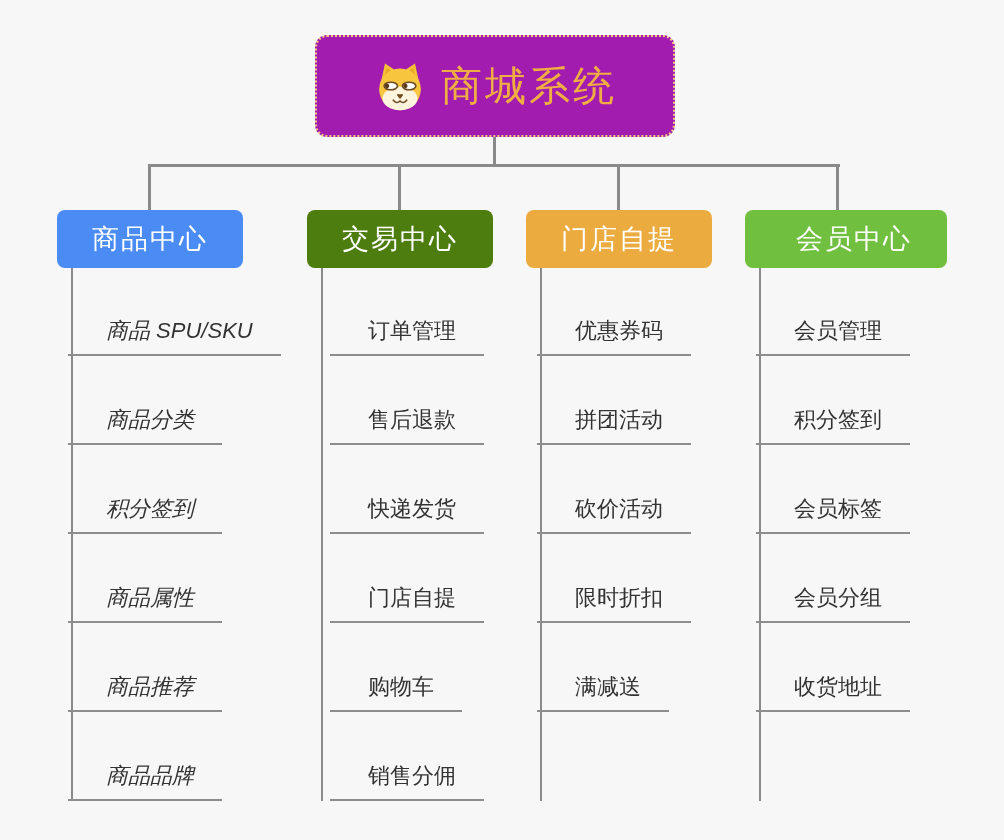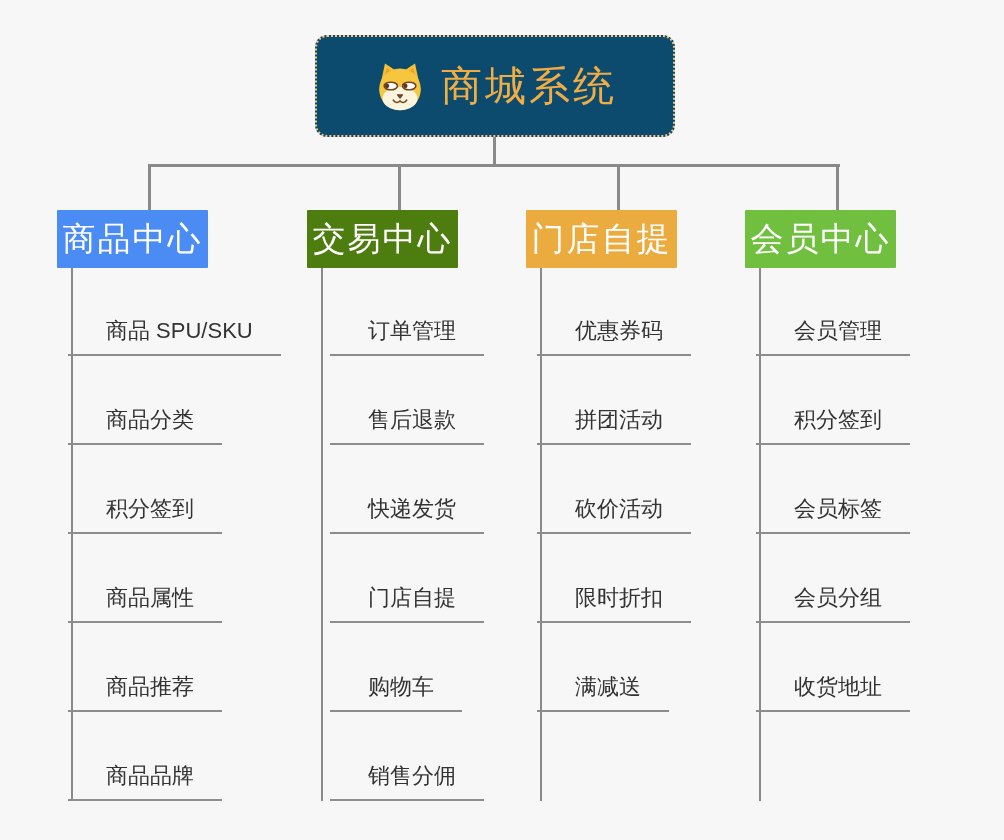--- a/index.html
+++ b/index.html
@@ -9,21 +9,21 @@
   }
   .canvas{
     position:relative;
     width:1004px;height:840px;
     background:#f7f7f7;
     overflow:hidden;
   }
   
   .root-node{
     position:absolute;left:315px;top:35px;width:360px;height:102px;
-    background:#0c4a6e;
+    background:#a21caf;
     border:2px dotted #f6ca80;
     border-radius:12px;
     display:flex;align-items:center;justify-content:center;gap:14px;
     box-sizing:border-box;
   }
   .root-title{
     font-size:41px;
     color:#f0ad43;
     letter-spacing:3px;
     white-space:nowrap;
@@ -36,36 +36,36 @@
   .drop-1     {left:148px;top:164px;width:3px;height:46px;}
   .drop-2     {left:398px;top:164px;width:3px;height:46px;}
   .drop-3     {left:617px;top:164px;width:3px;height:46px;}
   .drop-4     {left:836px;top:164px;width:3px;height:46px;}
   .col-line-1 {left:71px; top:266px;width:2px;height:535px;}
   .col-line-2 {left:321px;top:266px;width:2px;height:535px;}
   .col-line-3 {left:540px;top:266px;width:2px;height:535px;}
   .col-line-4 {left:759px;top:266px;width:2px;height:535px;}
   
   .branch-node{
-    position:absolute;top:210px;width:151px;height:58px;
-    border-radius:1px;
+    position:absolute;top:210px;width:186px;height:58px;
+    border-radius:8px;
     display:flex;align-items:center;justify-content:center;
     color:#ffffff;
-    font-size:33px;
+    font-size:27px;
     letter-spacing:2px;
     white-space:nowrap;
     cursor:default;
   }
   .branch-1{left:57px;}
   .branch-2{left:307px;}
   .branch-3{left:526px;}
   .branch-4{left:745px;}
   
   .leaf-col{position:absolute;top:267px;}
-  .leaf-col-1{left:68px;}
+  .leaf-col-1{left:68px;font-style:italic;}
   .leaf-col-2{left:330px;}
   .leaf-col-3{left:537px;}
   .leaf-col-4{left:756px;}
   .leaf-row{
     height:89px;
     display:flex;
     align-items:flex-end;
   }
   .leaf{
     display:inline-block;
@@ -113,21 +113,21 @@
   <div class="line drop-3"></div>
   <div class="line drop-4"></div>
   <div class="line col-line-1"></div>
   <div class="line col-line-2"></div>
   <div class="line col-line-3"></div>
   <div class="line col-line-4"></div>
 
   <div class="branch-node branch-1" style="background: rgb(74, 139, 244);">商品中心</div>
   <div class="branch-node branch-2" style="background: #4d7c0f;">交易中心</div>
   <div class="branch-node branch-3" style="background: rgb(236, 171, 63);">门店自提</div>
-  <div class="branch-node branch-4" style="background: rgb(112, 191, 63);">会员中心</div>
+  <div class="branch-node branch-4" style="background: rgb(112, 191, 63); padding-left: 16px;">会员中心</div>
 
   <div class="leaf-col leaf-col-1">
     <div class="leaf-row">
         <span class="leaf">商品 SPU/SKU</span>
       </div>
     <div class="leaf-row">
         <span class="leaf">商品分类</span>
       </div>
     <div class="leaf-row">
         <span class="leaf">积分签到</span>

